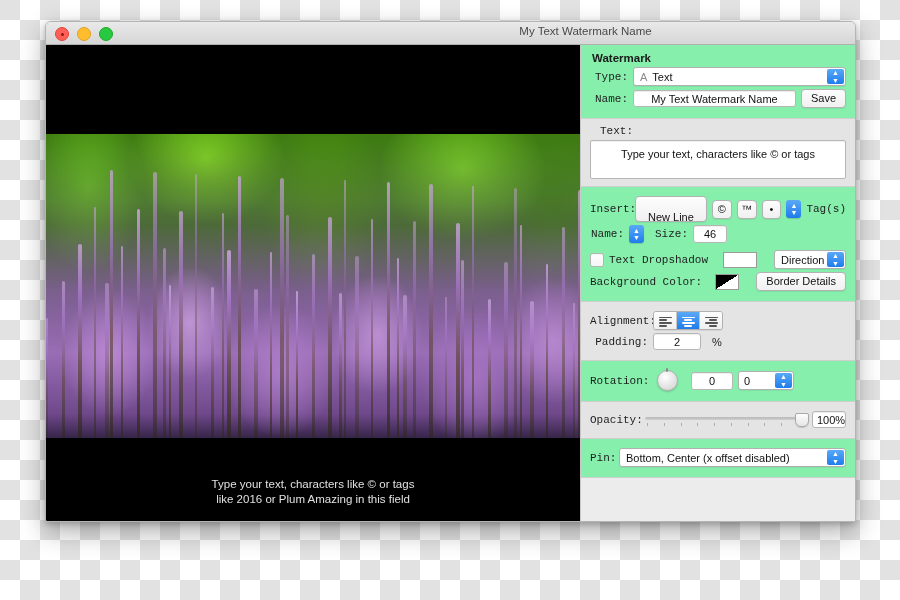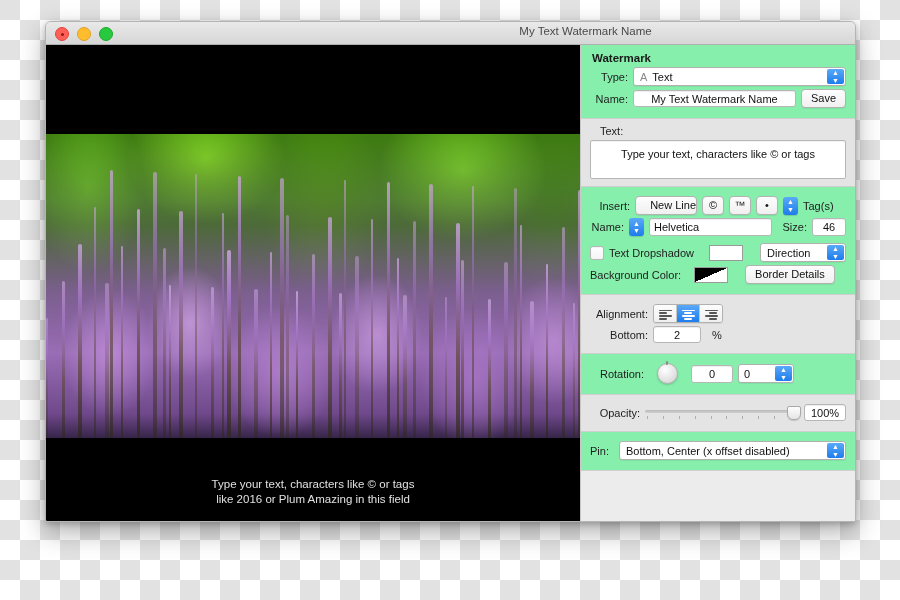--- a/index.html
+++ b/index.html
@@ -87,21 +87,21 @@
     border-left:1px solid #c8c8c8;
     padding:0;overflow:hidden;
     font-size:11px;color:#1a1a1a;
   }
   .group{
     background:#86efac;border-bottom:1px solid #cfcfcf;
     padding:6px 9px 7px 9px;
   }
   .group.sunken{background:#e4e4e4;}
   .row{display:flex;align-items:center;gap:5px;margin:3px 0;}
-  .lbl{font-size:11px;color:#1d1d1d;white-space:nowrap;}
+  .lbl{font-size:11px;color:#1d1d1d;white-space:nowrap;font-family:Liberation Mono, monospace;}
   .lbl.r{text-align:right;}
   .grp-title{font-weight:bold;font-size:11.5px;margin:1px 0 3px 2px;}
 
   
   .tf{
     background:#fff;border:1px solid #b6b6b6;border-radius:3px;
     height:17px;line-height:16px;font-size:11px;color:#111;
     padding:0 4px;box-sizing:border-box;
     box-shadow:inset 0 1px 1px rgba(0,0,0,.07);
   }
@@ -280,38 +280,37 @@
         <div class="lbl" style="margin:0 0 3px 10px">Text:</div>
         <div class="textarea">
           <div>Type your text, characters like © or tags</div>
         </div>
       </div>
 
       <div class="group">
 
         <div class="row">
           <div class="lbl r" style="width:40px">Insert:</div>
-          <div class="btn" style="flex:0 0 62px;text-align:right;padding:0">New Line</div>
+          <div class="btn" style="flex:0 0 62px;text-align:left;padding:12px">New Line</div>
           <div class="btn sq">©</div>
           <div class="btn sq">™</div>
           <div class="btn sq">•</div>
           <div class="stepper">
               <span>▲</span>
               <span>▼</span>
             </div>
           <div class="lbl">Tag(s)</div>
         </div>
 
         <div class="row">
           <div class="lbl r" style="width:34px">Name:</div>
           <div class="stepper">
               <span>▲</span>
               <span>▼</span>
             </div>
-          <div class="tf" style="flex:1;height:18px;line-height:17px">Helvetica</div>
           <div class="lbl" style="margin-left:6px">Size:</div>
           <div class="tf center" style="width:34px;height:18px;line-height:17px">46</div>
         </div>
 
 
         <div class="row" style="margin-top:7px">
           <div class="cbx"></div>
           <div class="lbl">Text Dropshadow</div>
           <div class="swatch" style="margin-left:10px"></div>
           <div class="popup" style="flex:1;margin-left:12px">
@@ -354,21 +353,21 @@
               <span class="al">
                   <i style="width:100%;margin-left:0"></i>
                   <i style="width:62%;margin-left:38%"></i>
                   <i style="width:100%;margin-left:0"></i>
                   <i style="width:62%;margin-left:38%"></i>
                 </span>
             </div>
           </div>
         </div>
         <div class="row">
-          <div class="lbl r" style="width:58px">Bottom:</div>
+          <div class="lbl r" style="width:58px">Padding:</div>
           <div class="tf center" style="width:48px">2</div>
           <div class="pct" style="margin-left:6px">%</div>
         </div>
       </div>
 
       <div class="group">
         <div class="row">
           <div class="lbl r" style="width:54px">Rotation:</div>
           <div class="knob" style="margin-left:8px"></div>
           <div class="tf center" style="width:42px;margin-left:8px;height:18px;line-height:17px">0</div>
@@ -394,21 +393,21 @@
                 <span></span>
                 <span></span>
                 <span></span>
                 <span></span>
                 <span></span>
                 <span></span>
                 <span></span>
             </div>
             <div class="thumb" id="opacity-thumb" style="left: calc(100% - 6px);"></div>
           </div>
-          <div class="tf center" style="width:42px;margin-left:6px">100%</div>
+          <div class="tf center" style="width:34px;margin-left:6px">100%</div>
         </div>
       </div>
 
       <div class="group">
         <div class="row">
           <div class="lbl" style="width:24px">Pin:</div>
           <div class="popup" style="flex:1">
             <span>Bottom, Center (x offset disabled)</span>
             <span class="arrows">
                 <span>▲</span>

